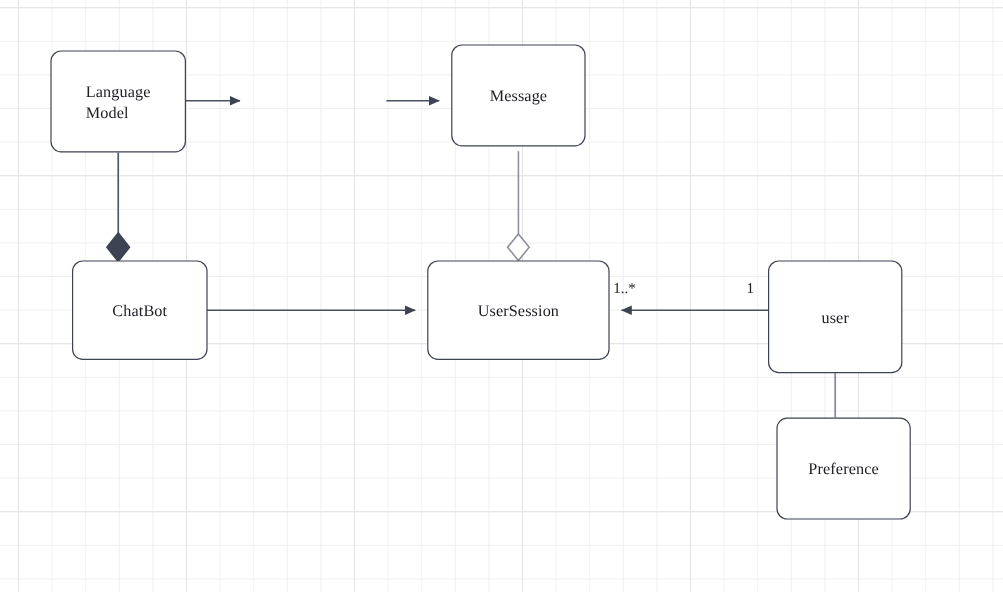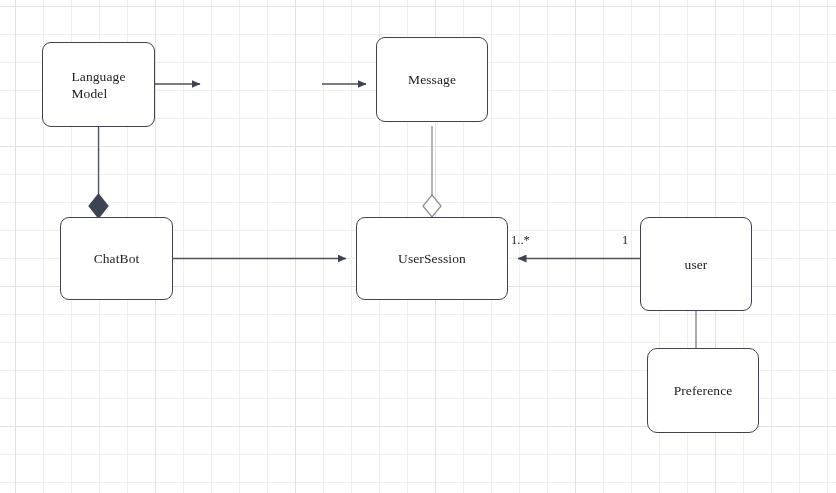--- a/index.html
+++ b/index.html
@@ -122,21 +122,21 @@
   </div>
 
   <div class="node" style="left:356px; top:217px; width:152px; height:83px;">
     <span>UserSession</span>
   </div>
 
   <div class="node" style="left:640px; top:217px; width:112px; height:94px;">
     <span>user</span>
   </div>
 
-  <div class="node" style="left:647px; top:348px; width:112px; height:85px;border-radius:10px;">
+  <div class="node" style="left:647px; top:348px; width:112px; height:85px;">
     <span>Preference</span>
   </div>
 
   <div class="edge-label" style="left:511px; top:234px;">1..*</div>
 
   <div class="edge-label" style="left:622px; top:234px;">1</div>
 
 </div>
 
 </body></html>

